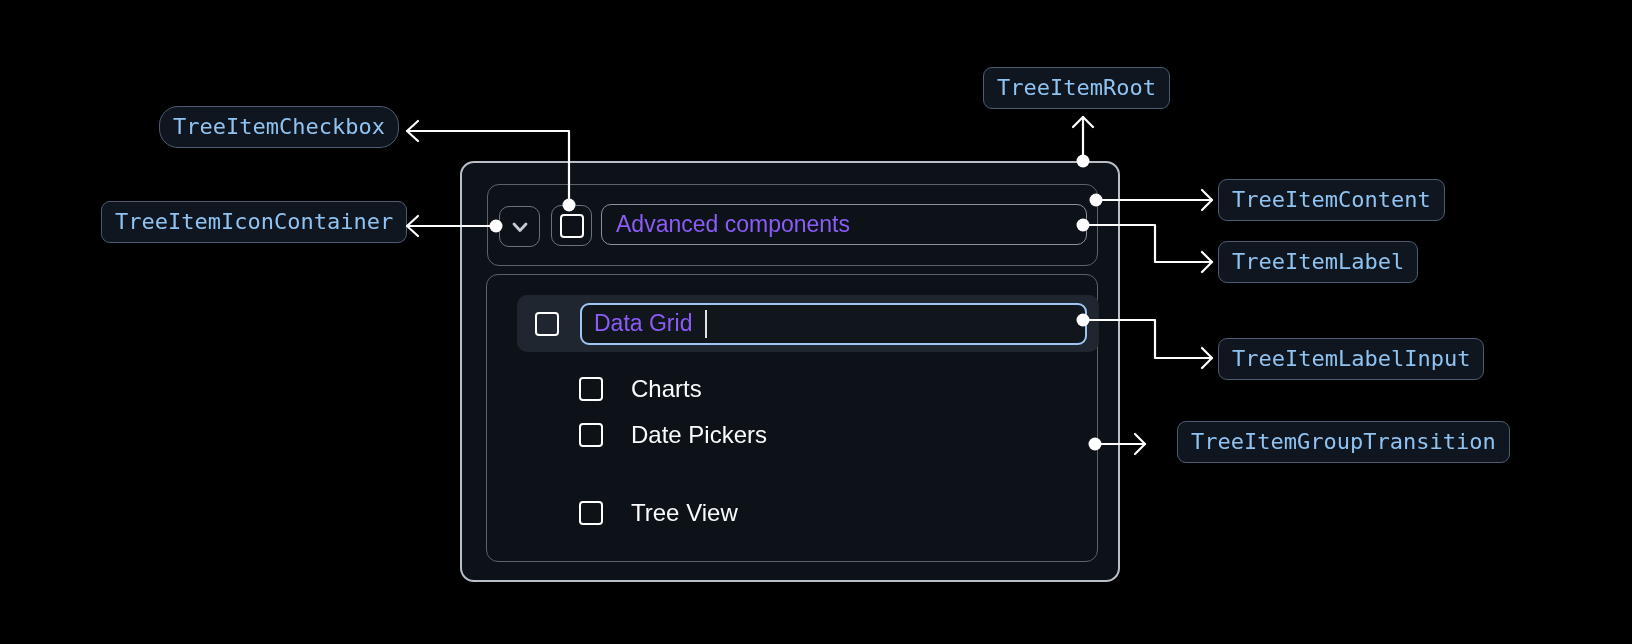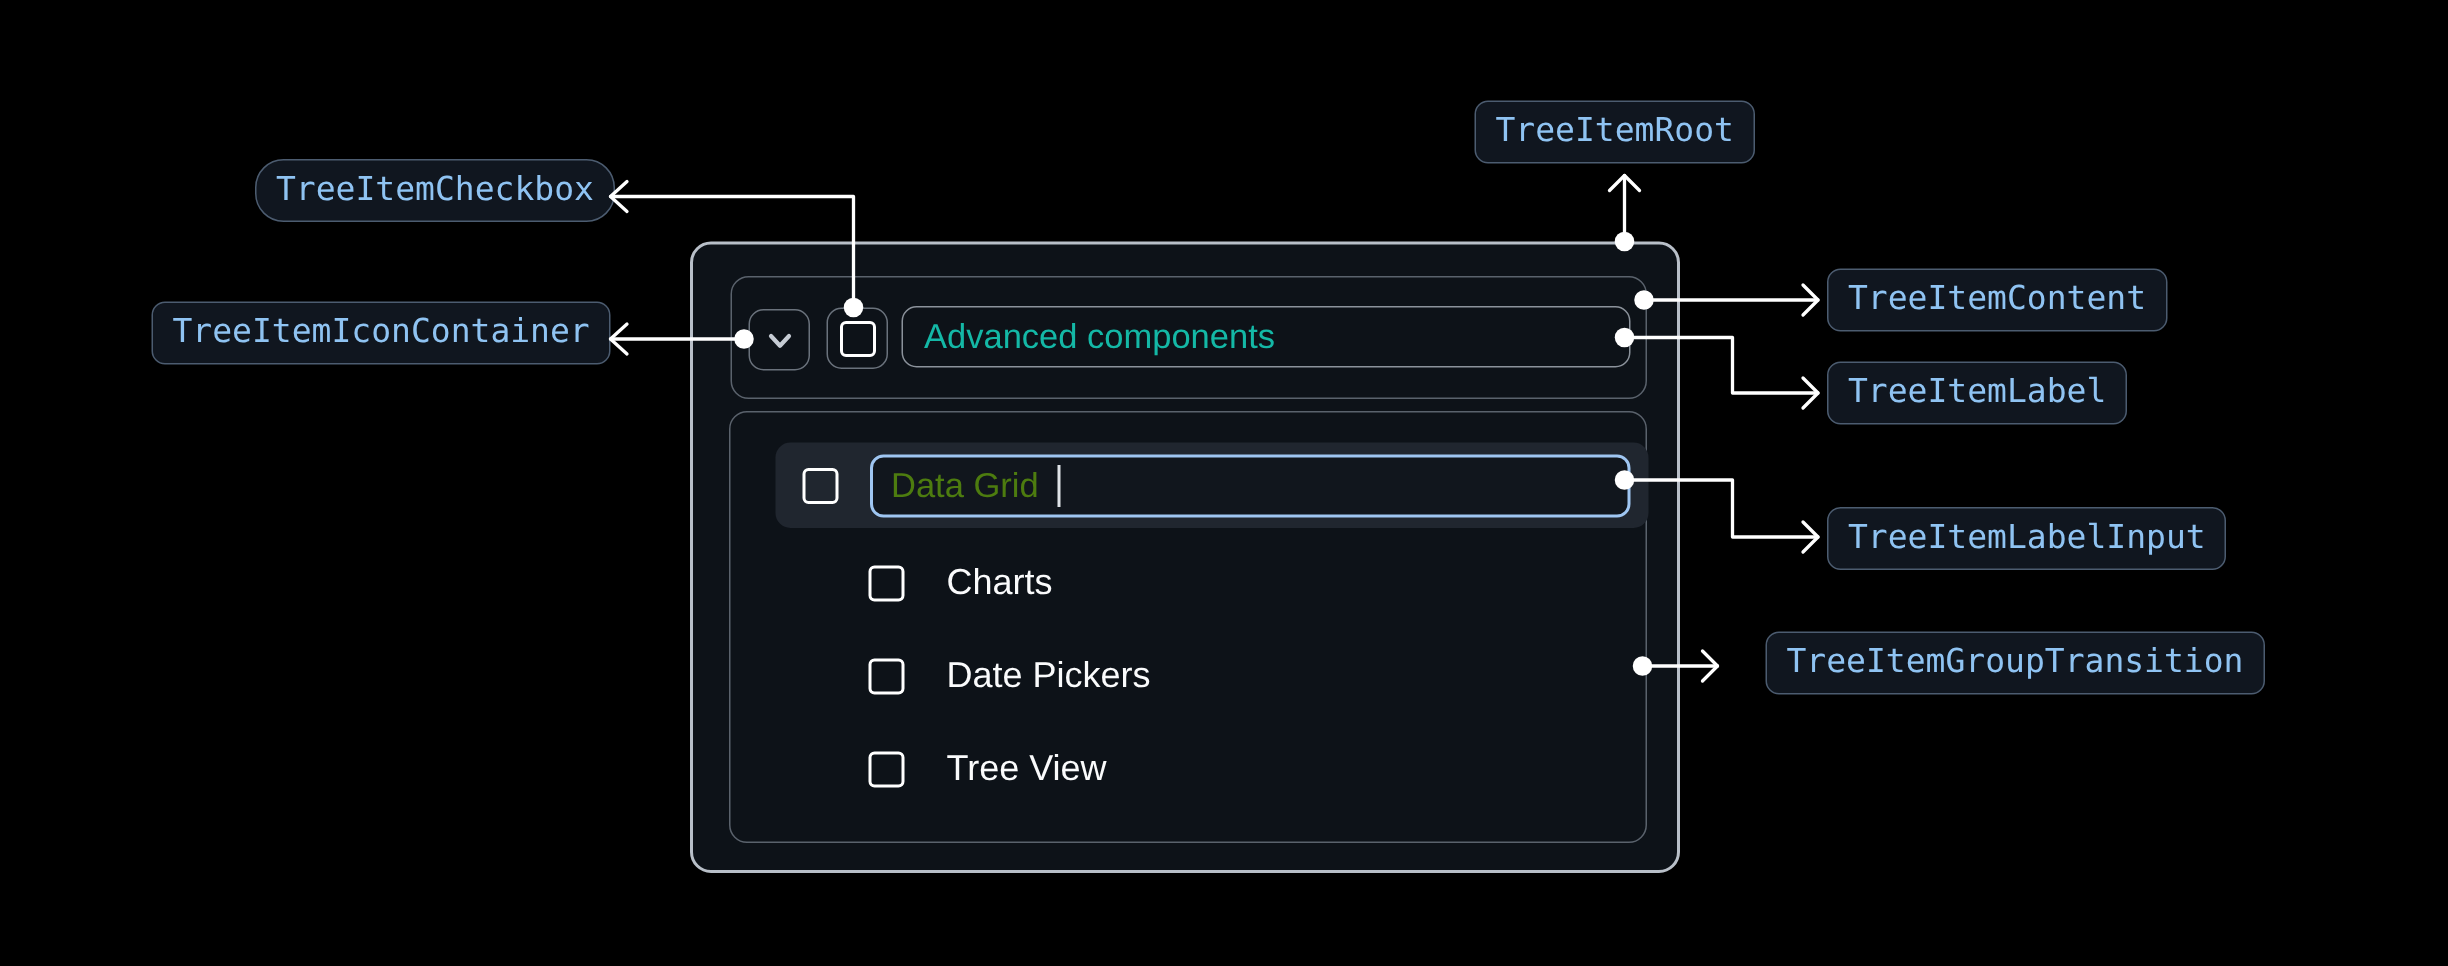--- a/index.html
+++ b/index.html
@@ -28,60 +28,60 @@
     border:1.5px solid #6a727c; border-radius:10px;
     display:flex; align-items:center; justify-content:center;
   }
   .cb-glyph {
     width:24px; height:24px; border:2.5px solid #ffffff; border-radius:4px;
     background:transparent;
   }
   .label-box {
     position:absolute; left:113px; top:19px; width:486px; height:41px;
     border:1.5px solid #8b929b; border-radius:10px;
-    color:#14b8a6; font-size:23px; line-height:38px; padding-left:14px;
+    color:#8b5cf6; font-size:23px; line-height:38px; padding-left:14px;
     white-space:nowrap; overflow:hidden;
   }
   .group-container {
     position:absolute; left:24px; top:111px; width:612px; height:288px;
     border:1.5px solid #5a626c; border-radius:12px;
   }
   .row-selected {
     position:absolute; left:30px; top:20px; width:582px; height:57px;
     background:#20262f; border-radius:10px;
   }
   .row-selected .cb-glyph { position:absolute; left:18px; top:17px; }
   .label-input {
     position:absolute; left:63px; top:8px; width:507px; height:42px;
     background:#11161d; border:2px solid #9fc6f2; border-radius:9px;
-    color:#4d7c0f; font-size:23px; padding:0 0 2px 12px;
+    color:#8b5cf6; font-size:23px; padding:0 0 2px 12px;
     font-family:"Liberation Sans", sans-serif; outline:none;
   }
   .caret {
     position:absolute; left:188px; top:15px; width:2px; height:28px;
     background:#dfe3e8;
   }
   .tree-row {
     position:absolute; left:48px; height:25px;
     display:flex; align-items:center;padding-left:44px;
   }
   .tree-row .label {
     margin-left:28px; color:#fafbfc; font-size:24px; line-height:25px;
     white-space:nowrap;
   }
-  .tree-row.r2 { top:101px; } .tree-row.r3 { top:163px;text-align:center; } .tree-row.r4 { top:225px; }
+  .tree-row.r2 { top:101px; } .tree-row.r3 { top:147px;text-align:center; } .tree-row.r4 { top:225px; }
 
   
   .badge {
     position:absolute; padding:6px 13px;
     background:#10161f; border:1.5px solid #4c5c70; border-radius:9px;
     color:#8fc3f2; font-family:"DejaVu Sans Mono", monospace; font-size:22px;
     line-height:28px; white-space:nowrap;
   }
-  .badge.b-checkbox        { left:170px;  top:106px;border-radius:19px; }
+  .badge.b-checkbox        { left:159px;  top:106px;border-radius:19px; }
   .badge.b-icon-container  { left:87px;   top:201px;margin-left:14px; }
   .badge.b-root            { left:983px;  top:67px;  }
   .badge.b-content         { left:1218px; top:179px; }
   .badge.b-label           { left:1218px; top:241px; }
   .badge.b-label-input     { left:1218px; top:338px; }
   .badge.b-group-transition{ left:1157px; top:421px;margin-left:20px; }
 
   
   .connectors { position:absolute; inset:0; pointer-events:none; }
   .connectors path { stroke:#ffffff; stroke-width:2.2; fill:none;

